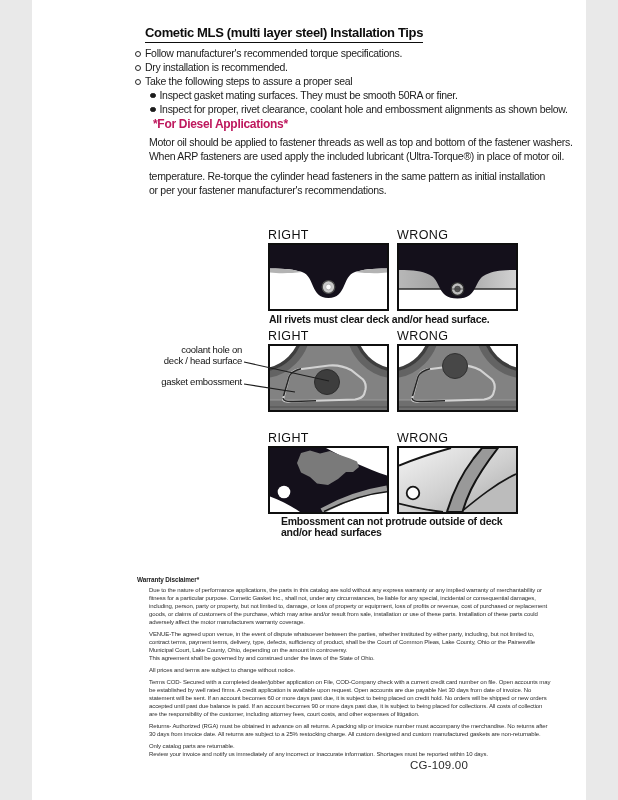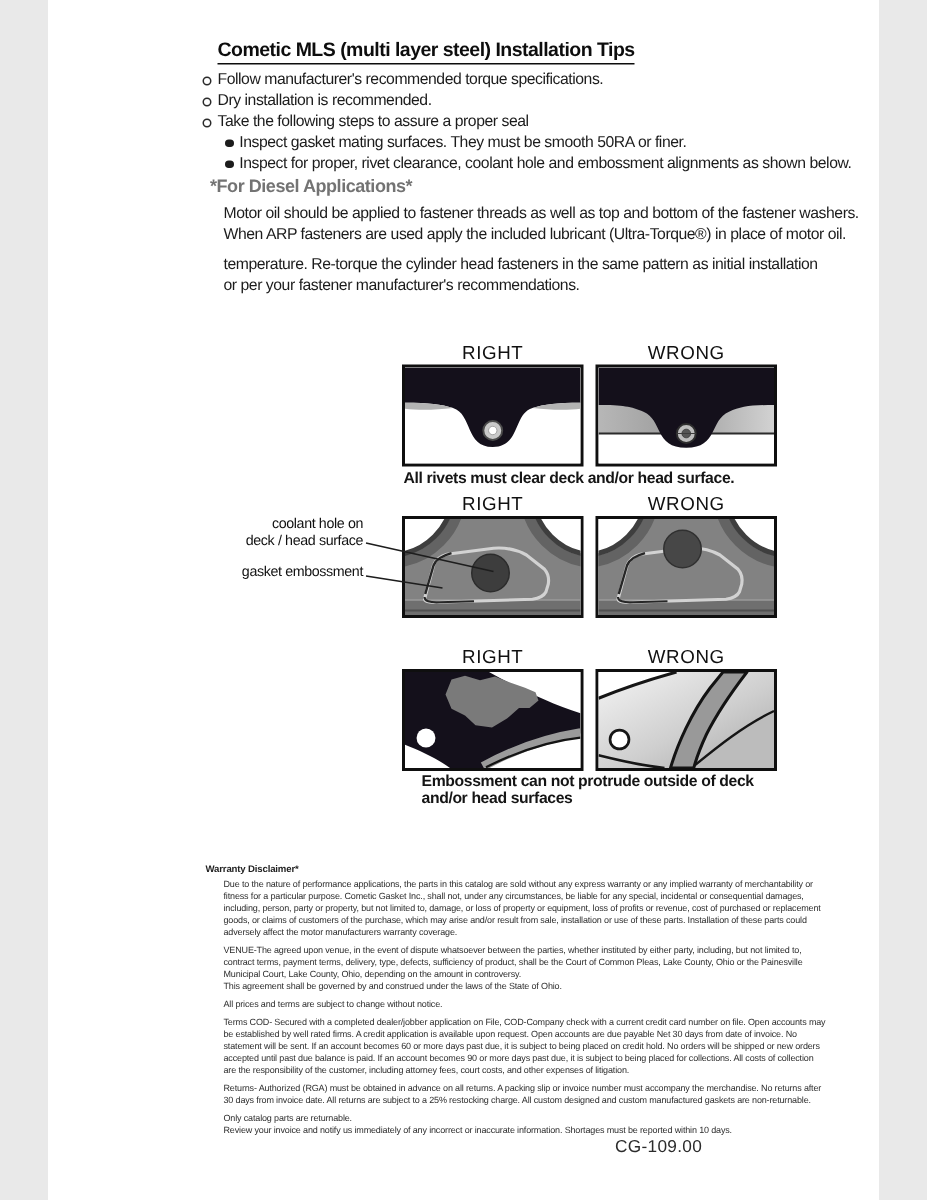--- a/index.html
+++ b/index.html
@@ -11,28 +11,28 @@
   .title {
     position:absolute; left:113px; top:25px;
     font-size:13px; font-weight:bold; letter-spacing:-0.35px; color:#0d0d0d;
     border-bottom:1.5px solid #0d0d0d; padding-bottom:2px; white-space:nowrap;
   }
   .bullets { position:absolute; left:103px; top:46px; font-size:10.5px; letter-spacing:-0.3px; }
   .b-row { display:flex; height:14px; line-height:14px; white-space:nowrap; }
   .b-row.sub { margin-left:15px; }
   .b-mark { width:4px; height:4px; border:1px solid #2a2a2a; border-radius:50%; margin:4.5px 4px 0 0; flex:none; background:#fff; }
   .b-row.sub .b-mark { width:3.5px; height:3.5px; background:#1c1c1c; border-color:#1c1c1c; }
-  .h-diesel { position:absolute; left:108px; top:117px; font-size:12px; font-weight:bold; letter-spacing:-0.3px; color:#737373; white-space:nowrap; }
+  .h-diesel { position:absolute; left:121px; top:117px; font-size:12px; font-weight:bold; letter-spacing:-0.3px; color:#be185d; white-space:nowrap; }
   .para { position:absolute; left:105px; font-size:10.5px; letter-spacing:-0.3px; }
   .para .ln, .ln { height:14px; line-height:14px; white-space:nowrap;padding-left:12px; }
   #para-oil { top:135px; }
   #para-heat { top:169px; }
   #para-note { top:212px; }
 
-  .fig-label { position:absolute; width:121px; text-align:center; font-size:12.5px; font-weight:500; letter-spacing:0.4px; color:#101010; white-space:nowrap; }
+  .fig-label { position:absolute; width:121px; font-size:12.5px; font-weight:500; letter-spacing:0.4px; color:#101010; white-space:nowrap; }
   .panel { position:absolute; width:121px; height:68px; border:2px solid #0f0f0f; box-sizing:border-box; background:#fff; }
   .panel svg { display:block; width:100%; height:100%; }
   .caption { position:absolute; left:237px; font-size:10.5px; font-weight:bold; letter-spacing:-0.25px; color:#151515; white-space:nowrap; }
   .caption .ln { height:11px; line-height:11px; }
 
   .side-label { position:absolute; left:90px; width:120px; text-align:right; font-size:9.5px; letter-spacing:-0.25px; color:#111; }
   .side-label .ln { height:11px; line-height:11px; }
   #leader-lines { position:absolute; left:206px; top:355px; width:100px; height:45px; }
 
   .legal { position:absolute; left:105px; top:576px; width:450px; font-size:6px; letter-spacing:-0.1px; color:#2e2e2e; }

